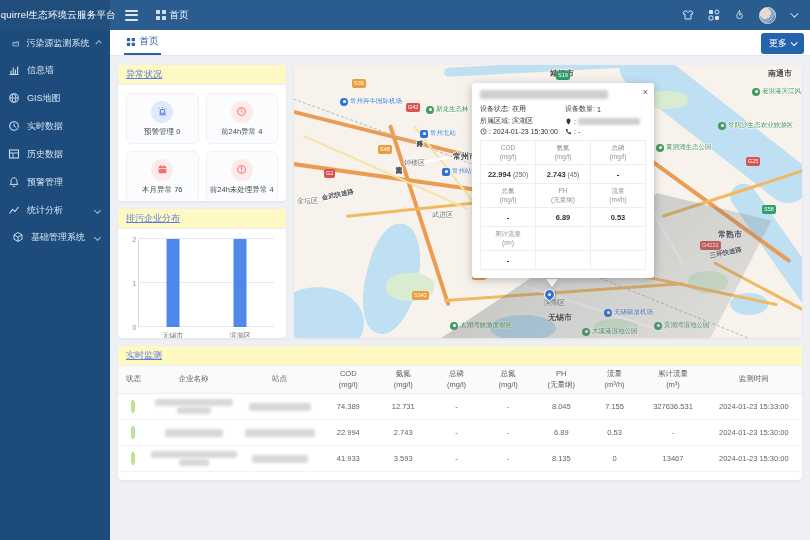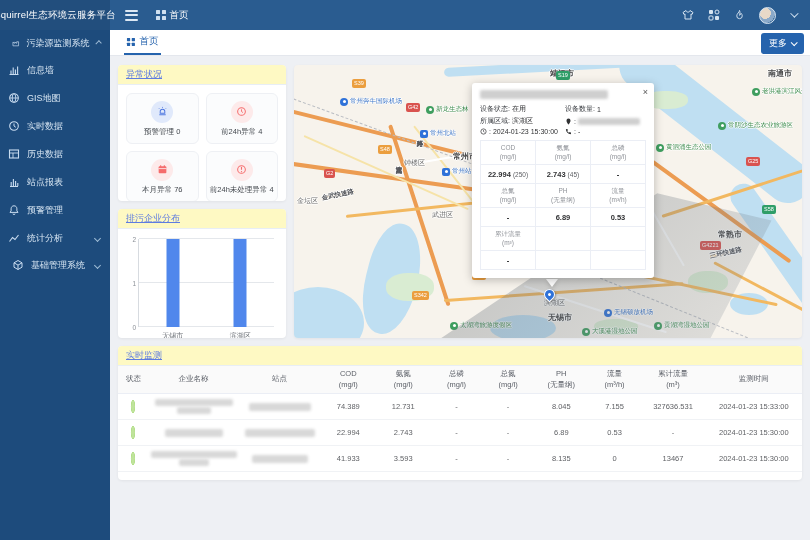--- a/index.html
+++ b/index.html
@@ -189,26 +189,20 @@
         <path d="M6 3.5V6l1.8 1.3" fill="none" stroke="#c9dcf0" stroke-width="1"></path>
       </svg>
     <span class="lbl">实时数据</span>
   </div>
   <div class="snode child">
     <svg width="12" height="12" viewBox="0 0 12 12">
         <rect x="1.5" y="2" width="9" height="8" fill="none" stroke="#c9dcf0" stroke-width="1.1"></rect>
         <path d="M1.5 5h9M5 5v5" stroke="#c9dcf0" stroke-width="0.9"></path>
       </svg>
     <span class="lbl">历史数据</span>
-  </div>
-  <div class="snode child">
-    <svg width="12" height="12" viewBox="0 0 12 12">
-        <path d="M2 10.5h8M3.2 10V6M5.4 10V3M7.6 10V5M9.8 10V7" fill="none" stroke="#c9dcf0" stroke-width="1.1"></path>
-      </svg>
-    <span class="lbl">站点报表</span>
   </div>
   <div class="snode child">
     <svg width="12" height="12" viewBox="0 0 12 12">
         <path d="M6 1.8c-1.9 0-2.9 1.4-2.9 3v2.1L2 8.4h8L8.9 6.9V4.8c0-1.6-1-3-2.9-3zM5 9.6a1 1 0 0 0 2 0" fill="none" stroke="#c9dcf0" stroke-width="1"></path>
       </svg>
     <span class="lbl">预警管理</span>
   </div>
   <div class="snode child">
     <svg width="12" height="12" viewBox="0 0 12 12">
         <path d="M1.5 9.5L4.5 5.5 7 7.5 10.5 3" fill="none" stroke="#c9dcf0" stroke-width="1.1"></path>

